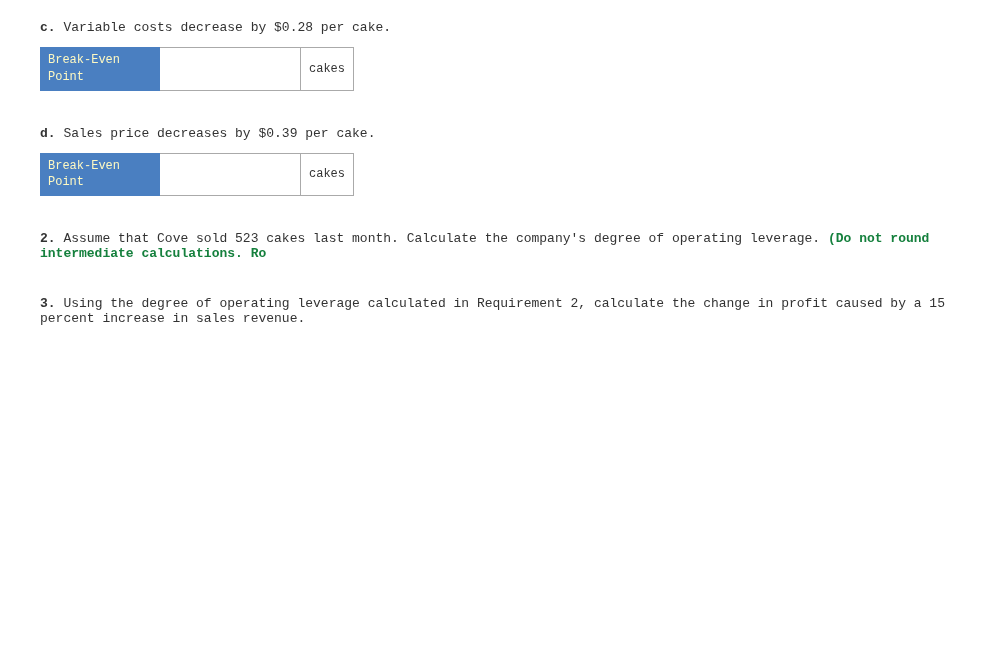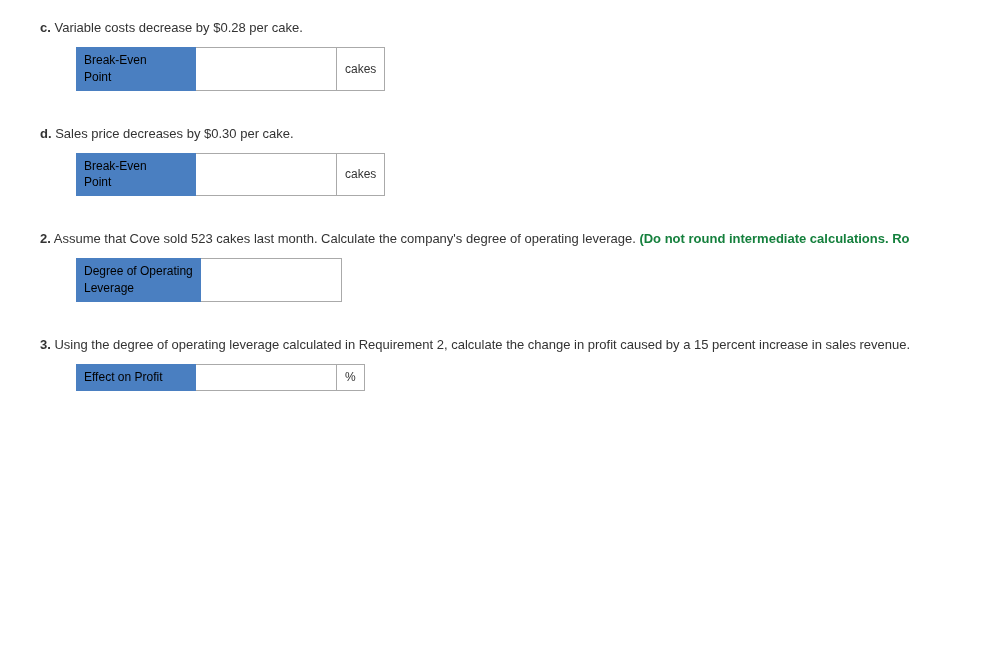--- a/index.html
+++ b/index.html
@@ -1,18 +1,19 @@
 <!DOCTYPE html>
 <html><head>
   <meta charset="utf-8">
   <style>
     * {
       margin: 0;
       padding: 0;
       box-sizing: border-box;
+      font-family: Liberation Mono, monospace;
     }
 
     body {
       font-family: Arial, sans-serif;
       font-size: 13px;
       color: #333;
       background: #fff;
       width: 990px;
       min-height: 655px;
       padding: 20px 40px;
@@ -32,28 +33,27 @@
       font-weight: bold;
     }
 
     .section-title .warning {
       color: #15803d;
       font-weight: bold;
     }
 
     .label-box {
       background-color: #4a7fc1;
-      color: #000000;
+      color: #fef9c3;
       padding: 5px 8px;
       font-size: 12px;
       min-width: 120px;
       display: flex;
       align-items: center;
       line-height: 1.4;
-      margin-left: 36px;
     }
 
     .input-box {
       border: 1px solid #aaa;
       border-left: none;
       display: flex;
       align-items: center;
     }
 
     .input-box input {
@@ -106,21 +106,21 @@
     <div class="input-box">
       <input type="text" style="">
     </div>
     <div class="unit-box">cakes</div>
   </div>
 </div>
 
 <div class="section section-gap">
   <p class="section-title">
     <span class="letter">d.</span>
-    <span> Sales price decreases by $0.30 per cake.</span>
+    <span> Sales price decreases by $0.39 per cake.</span>
   </p>
   <div class="row-wrapper">
     <div class="label-box">
       <span>
         <span>Break-Even</span><br>
         <span>Point</span>
       </span>
     </div>
     <div class="input-box">
       <input type="text" style="">
@@ -128,40 +128,20 @@
     <div class="unit-box">cakes</div>
   </div>
 </div>
 
 <div class="section section-gap">
   <p class="section-title">
     <span class="letter">2.</span>
     <span> Assume that Cove sold 523 cakes last month. Calculate the company's degree of operating leverage. </span>
     <span class="warning">(Do not round intermediate calculations. Ro</span>
   </p>
-  <div class="row-wrapper">
-    <div class="label-box">
-      <span>
-        <span>Degree of Operating</span><br>
-        <span>Leverage</span>
-      </span>
-    </div>
-    <div class="input-box">
-      <input type="text" style="">
-    </div>
-  </div>
 </div>
 
 <div class="section section-gap">
   <p class="section-title">
     <span class="letter">3.</span>
     <span> Using the degree of operating leverage calculated in Requirement 2, calculate the change in profit caused by a 15 percent increase in sales revenue.</span>
   </p>
-  <div class="row-wrapper">
-    <div class="label-box">
-      <span>Effect on Profit</span>
-    </div>
-    <div class="input-box">
-      <input type="text" style="">
-    </div>
-    <div class="unit-box">%</div>
-  </div>
 </div>
 
 </body></html>

